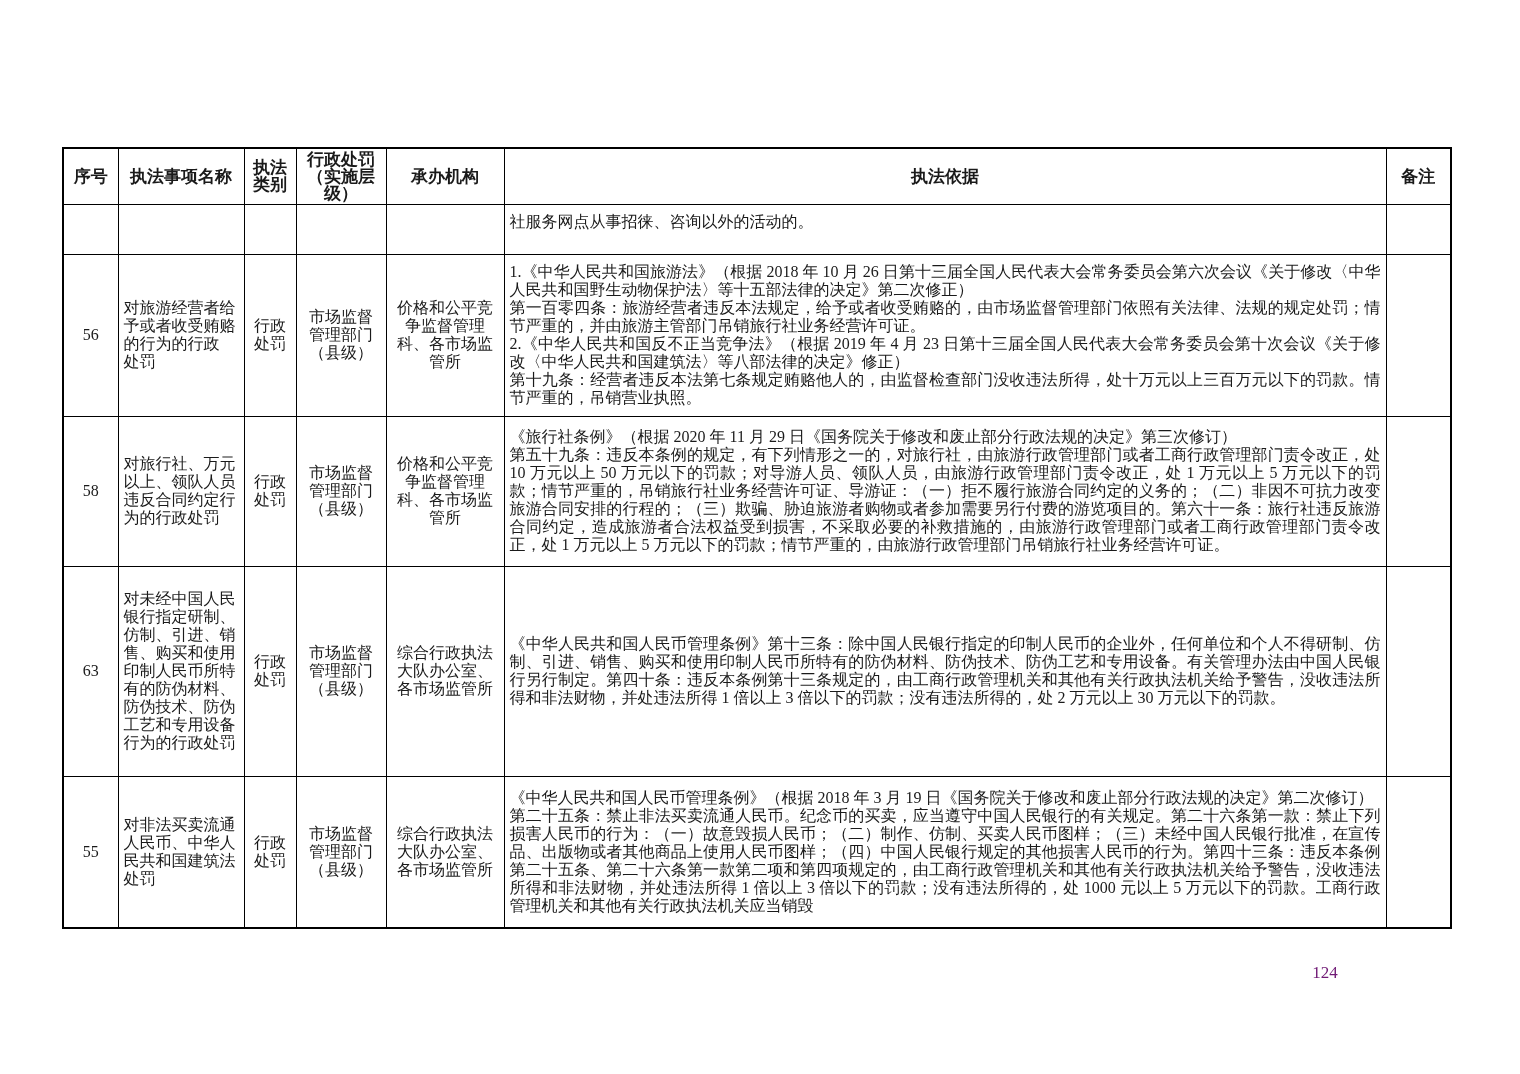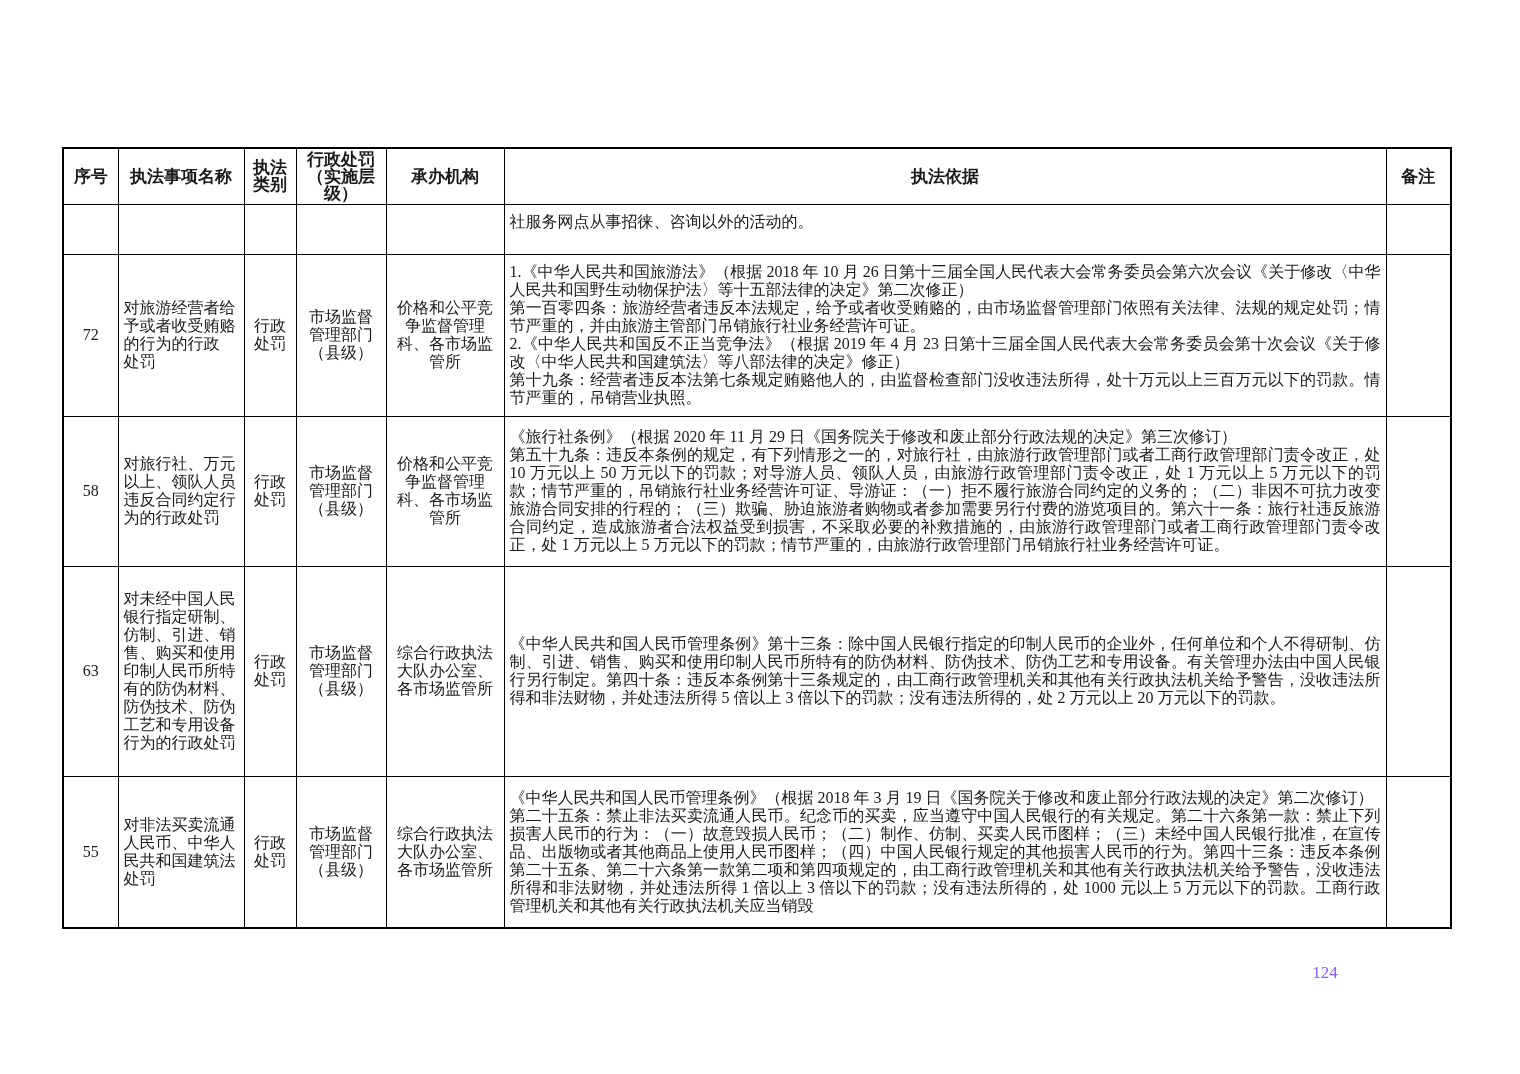--- a/index.html
+++ b/index.html
@@ -68,21 +68,21 @@
   tr.row-2  { height: 150px; }
   tr.row-3  { height: 210px; }
   tr.row-4  { height: 152px; }
   .page-number {
     position: absolute;
     left: 1295px;
     top: 963px;
     width: 60px;
     text-align: center;
     font-size: 17px;
-    color: #8b5cf6;
+    color: #701a75;
   }
 </style>
 </head>
 <body>
 
 <div class="page">
 
   <table class="enf">
     <colgroup>
       <col style="width:55px">
@@ -108,21 +108,21 @@
       <tr class="row-0">
         <td class="col-seq"></td>
         <td class="col-name"></td>
         <td class="col-cat"></td>
         <td class="col-subj"></td>
         <td class="col-organ"></td>
         <td class="col-basis">社服务网点从事招徕、咨询以外的活动的。</td>
         <td class="col-note"></td>
       </tr>
       <tr class="row-1">
-        <td class="col-seq">72</td>
+        <td class="col-seq">56</td>
         <td class="col-name">对旅游经营者给予或者收受贿赂的行为的行政
 处罚</td>
         <td class="col-cat">行政处罚</td>
         <td class="col-subj">市场监督管理部门（县级）</td>
         <td class="col-organ">价格和公平竞争监督管理科、各市场监管所</td>
         <td class="col-basis">1.《中华人民共和国旅游法》（根据 2018 年 10 月 26 日第十三届全国人民代表大会常务委员会第六次会议《关于修改〈中华人民共和国野生动物保护法〉等十五部法律的决定》第二次修正）
 第一百零四条：旅游经营者违反本法规定，给予或者收受贿赂的，由市场监督管理部门依照有关法律、法规的规定处罚；情节严重的，并由旅游主管部门吊销旅行社业务经营许可证。
 2.《中华人民共和国反不正当竞争法》（根据 2019 年 4 月 23 日第十三届全国人民代表大会常务委员会第十次会议《关于修改〈中华人民共和国建筑法〉等八部法律的决定》修正）
 第十九条：经营者违反本法第七条规定贿赂他人的，由监督检查部门没收违法所得，处十万元以上三百万元以下的罚款。情节严重的，吊销营业执照。</td>
         <td class="col-note"></td>
@@ -136,21 +136,21 @@
         <td class="col-basis">《旅行社条例》（根据 2020 年 11 月 29 日《国务院关于修改和废止部分行政法规的决定》第三次修订）
 第五十九条：违反本条例的规定，有下列情形之一的，对旅行社，由旅游行政管理部门或者工商行政管理部门责令改正，处 10 万元以上 50 万元以下的罚款；对导游人员、领队人员，由旅游行政管理部门责令改正，处 1 万元以上 5 万元以下的罚款；情节严重的，吊销旅行社业务经营许可证、导游证：（一）拒不履行旅游合同约定的义务的；（二）非因不可抗力改变旅游合同安排的行程的；（三）欺骗、胁迫旅游者购物或者参加需要另行付费的游览项目的。第六十一条：旅行社违反旅游合同约定，造成旅游者合法权益受到损害，不采取必要的补救措施的，由旅游行政管理部门或者工商行政管理部门责令改正，处 1 万元以上 5 万元以下的罚款；情节严重的，由旅游行政管理部门吊销旅行社业务经营许可证。</td>
         <td class="col-note"></td>
       </tr>
       <tr class="row-3">
         <td class="col-seq">63</td>
         <td class="col-name">对未经中国人民银行指定研制、仿制、引进、销售、购买和使用印制人民币所特有的防伪材料、防伪技术、防伪工艺和专用设备行为的行政处罚</td>
         <td class="col-cat">行政处罚</td>
         <td class="col-subj">市场监督管理部门（县级）</td>
         <td class="col-organ">综合行政执法大队办公室、各市场监管所</td>
-        <td class="col-basis">《中华人民共和国人民币管理条例》第十三条：除中国人民银行指定的印制人民币的企业外，任何单位和个人不得研制、仿制、引进、销售、购买和使用印制人民币所特有的防伪材料、防伪技术、防伪工艺和专用设备。有关管理办法由中国人民银行另行制定。第四十条：违反本条例第十三条规定的，由工商行政管理机关和其他有关行政执法机关给予警告，没收违法所得和非法财物，并处违法所得 5 倍以上 3 倍以下的罚款；没有违法所得的，处 2 万元以上 20 万元以下的罚款。</td>
+        <td class="col-basis">《中华人民共和国人民币管理条例》第十三条：除中国人民银行指定的印制人民币的企业外，任何单位和个人不得研制、仿制、引进、销售、购买和使用印制人民币所特有的防伪材料、防伪技术、防伪工艺和专用设备。有关管理办法由中国人民银行另行制定。第四十条：违反本条例第十三条规定的，由工商行政管理机关和其他有关行政执法机关给予警告，没收违法所得和非法财物，并处违法所得 1 倍以上 3 倍以下的罚款；没有违法所得的，处 2 万元以上 30 万元以下的罚款。</td>
         <td class="col-note"></td>
       </tr>
       <tr class="row-4">
         <td class="col-seq">55</td>
         <td class="col-name">对非法买卖流通人民币、中华人民共和国建筑法
 处罚</td>
         <td class="col-cat">行政处罚</td>
         <td class="col-subj">市场监督管理部门（县级）</td>
         <td class="col-organ">综合行政执法大队办公室、各市场监管所</td>
         <td class="col-basis">《中华人民共和国人民币管理条例》（根据 2018 年 3 月 19 日《国务院关于修改和废止部分行政法规的决定》第二次修订）

